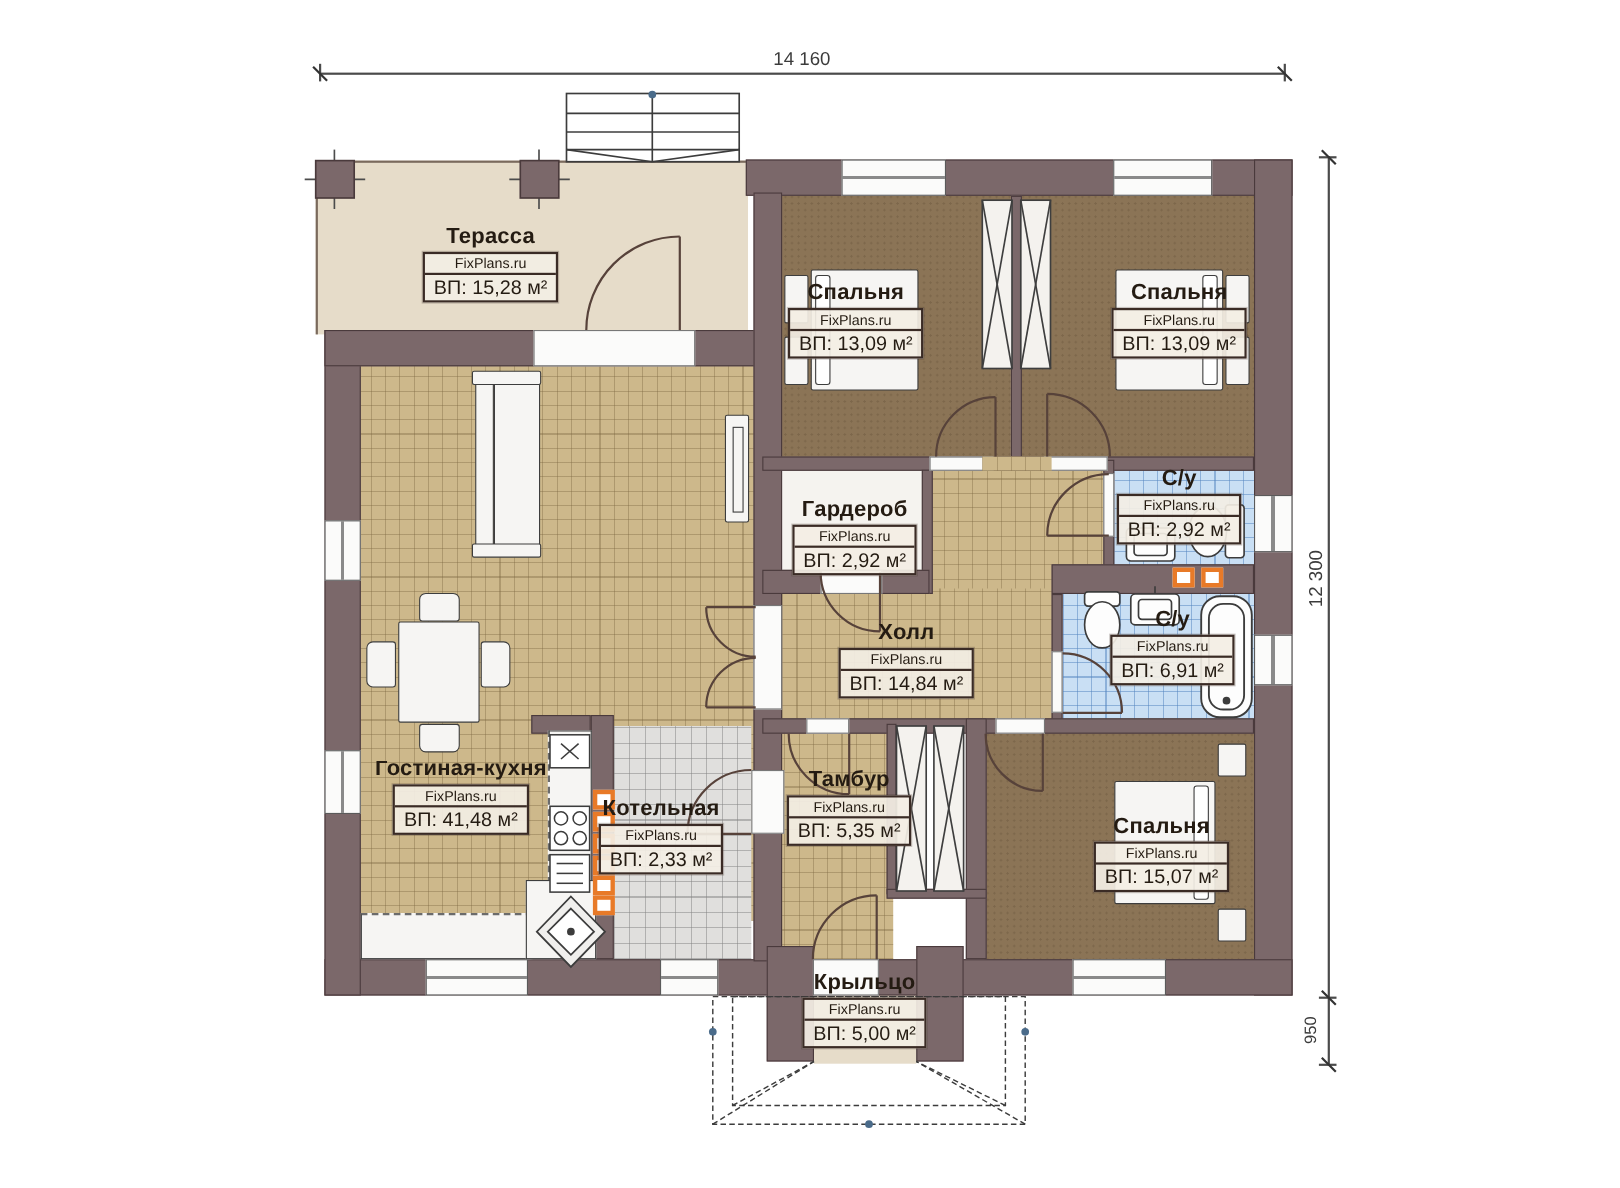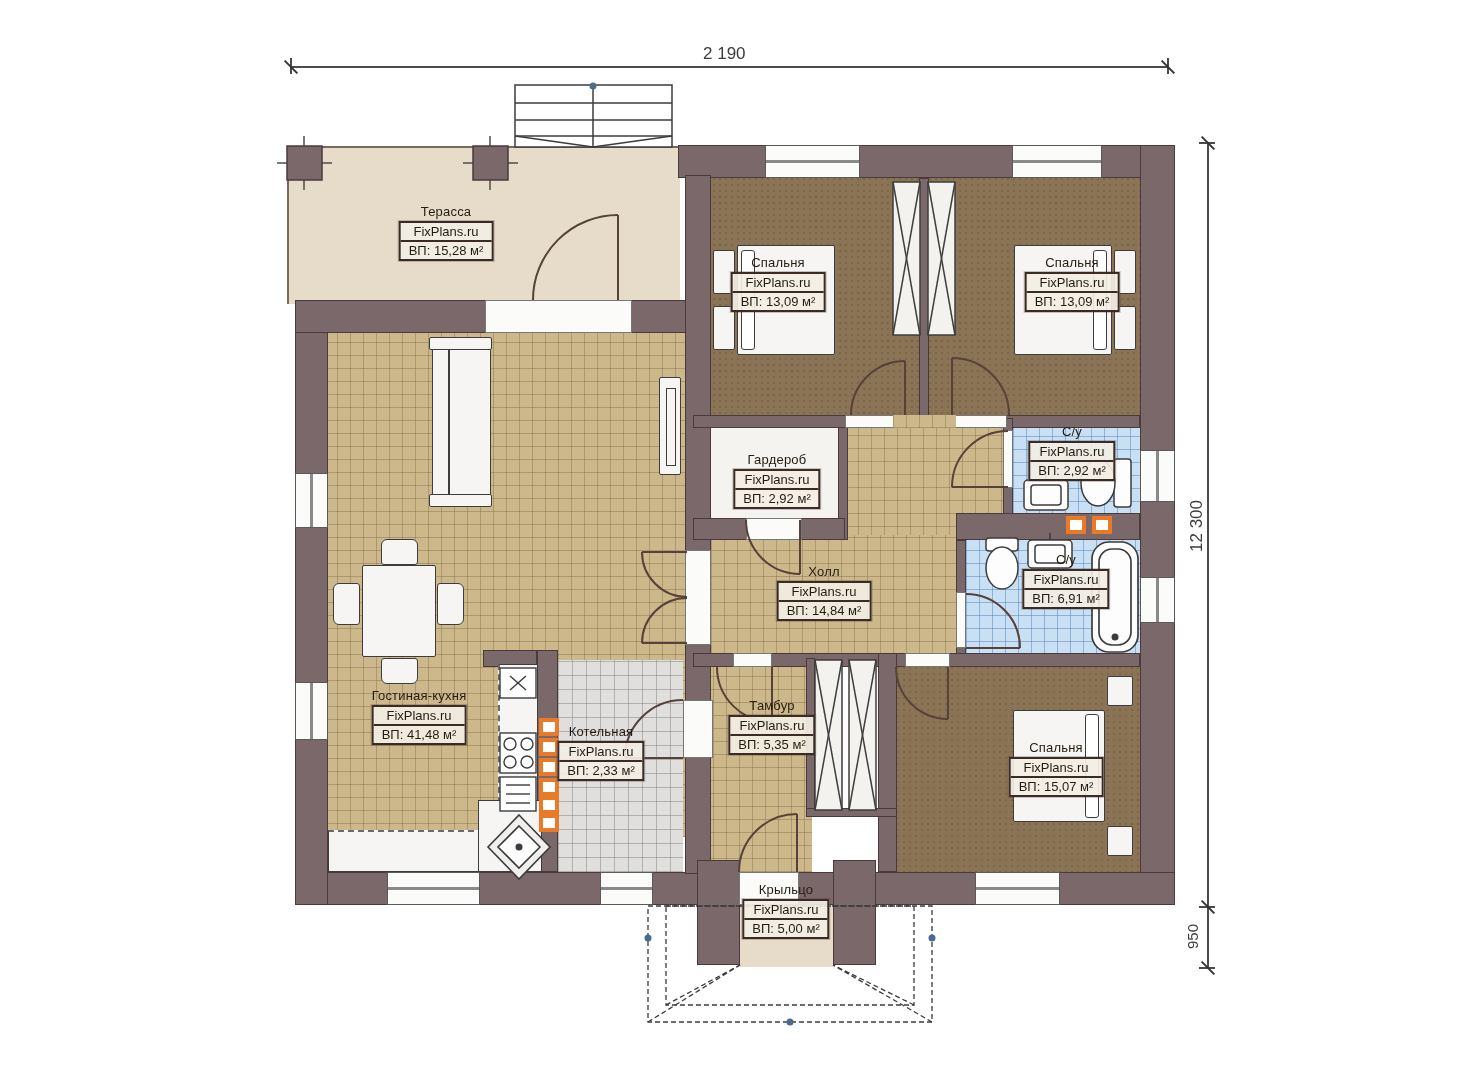--- a/index.html
+++ b/index.html
@@ -29,24 +29,24 @@
   .open{border-color:#777;}
   .gap{position:absolute;z-index:15;}
   
   .furn{position:absolute;background:#f6f5f3;border:1.5px solid #3d3d3d;box-sizing:border-box;border-radius:2px;z-index:12;}
   .pill{position:absolute;background:#fff;border:1px solid #3d3d3d;border-radius:3px;box-sizing:border-box;z-index:13;}
   .dash-top{border-top:2px dashed #6b6b6b;}
   .dash-left{border-left:2px dashed #6b6b6b;}
   .osq{position:absolute;width:20px;height:18px;background:#fff;border:4px solid #e87a28;box-sizing:border-box;z-index:22;}
   
   .rlabel{position:absolute;transform:translateX(-50%);text-align:center;z-index:30;white-space:nowrap;}
-  .rname{font-size:13px;font-weight:normal;color:#241b12;margin-bottom:2px;letter-spacing:.2px;}
+  .rname{font-size:20px;font-weight:bold;color:#241b12;margin-bottom:2px;letter-spacing:.2px;}
   .rbox{display:inline-block;border:2px solid #3a2b25;background:rgba(243,238,228,.92);box-shadow:0 0 0 1px rgba(58,43,37,.25);}
   .rbox .wm{padding:1px 8px;border-bottom:2px solid #3a2b25;font-size:13px;color:#241b12;}
-  .rbox .ar{padding:1px 8px;font-size:13px;color:#241b12;}
+  .rbox .ar{padding:1px 8px;font-size:18px;color:#241b12;}
   
   .dimline{position:absolute;background:#4b4b4b;z-index:40;}
   .dimtext{position:absolute;font-size:17px;color:#3c3c3c;z-index:40;white-space:nowrap;}
   .vert{transform:rotate(-90deg);transform-origin:center;}
   .tick{position:absolute;width:18px;height:0;border-top:2px solid #333;transform:rotate(45deg);z-index:41;}
   svg.overlay{position:absolute;left:0;top:0;z-index:20;pointer-events:none;}
   .tvline{position:absolute;left:6px;top:10px;width:8px;height:76px;border:1px solid #3d3d3d;}
 </style>
 </head>
 <body>
@@ -317,21 +317,21 @@
   <div class="rlabel" style="left:786px;top:882px;">
     <div class="rname">Крыльцо</div>
     <div class="rbox"><div class="wm">FixPlans.ru</div><div class="ar">ВП: 5,00 м²</div></div>
   </div>
 
   <div class="dimline" style="left:290px;top:66px;width:878px;height:1.5px;"></div>
   <div class="dimline" style="left:290px;top:58px;width:1.5px;height:16px;"></div>
   <div class="dimline" style="left:1167px;top:58px;width:1.5px;height:16px;"></div>
   <div class="tick" style="left:282px;top:66px;"></div>
   <div class="tick" style="left:1159px;top:66px;"></div>
-  <div class="dimtext" style="left:703px;top:44px;">2 190</div>
+  <div class="dimtext" style="left:703px;top:44px;">14 160</div>
 
   <div class="dimline" style="left:1207px;top:142px;width:1.5px;height:826px;"></div>
   <div class="dimline" style="left:1199px;top:142px;width:16px;height:1.5px;"></div>
   <div class="dimline" style="left:1199px;top:906px;width:16px;height:1.5px;"></div>
   <div class="dimline" style="left:1199px;top:967px;width:16px;height:1.5px;"></div>
   <div class="tick" style="left:1199px;top:142px;"></div>
   <div class="tick" style="left:1199px;top:906px;"></div>
   <div class="tick" style="left:1199px;top:967px;"></div>
   <div class="dimtext vert" style="left:1162px;top:516px;width:70px;text-align:center;">12 300</div>
   <div class="dimtext vert" style="left:1172px;top:928px;width:40px;text-align:center;font-size:15px;">950</div>

